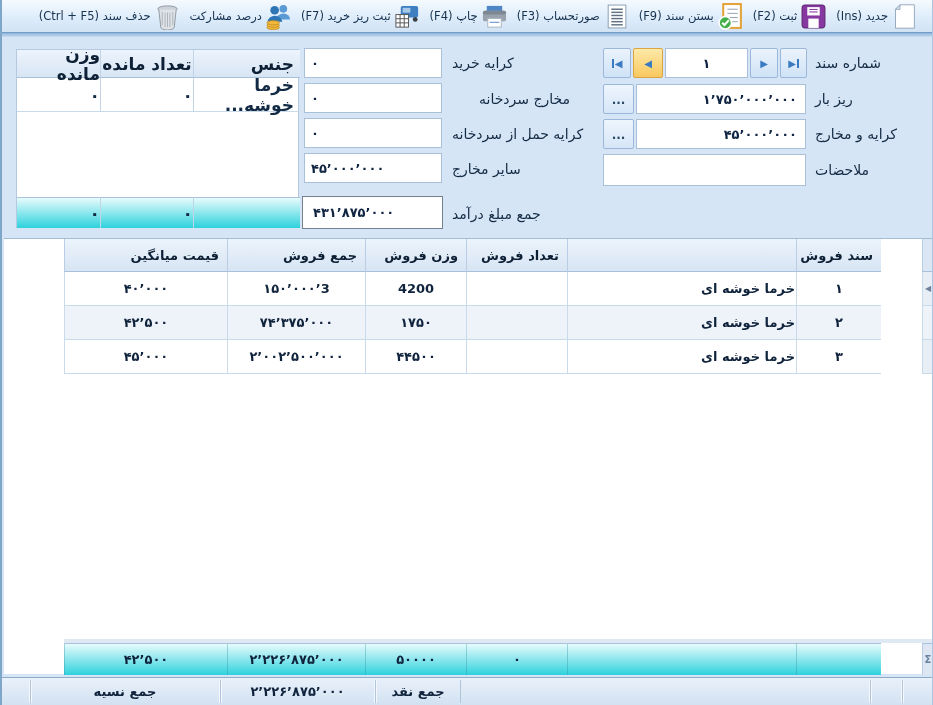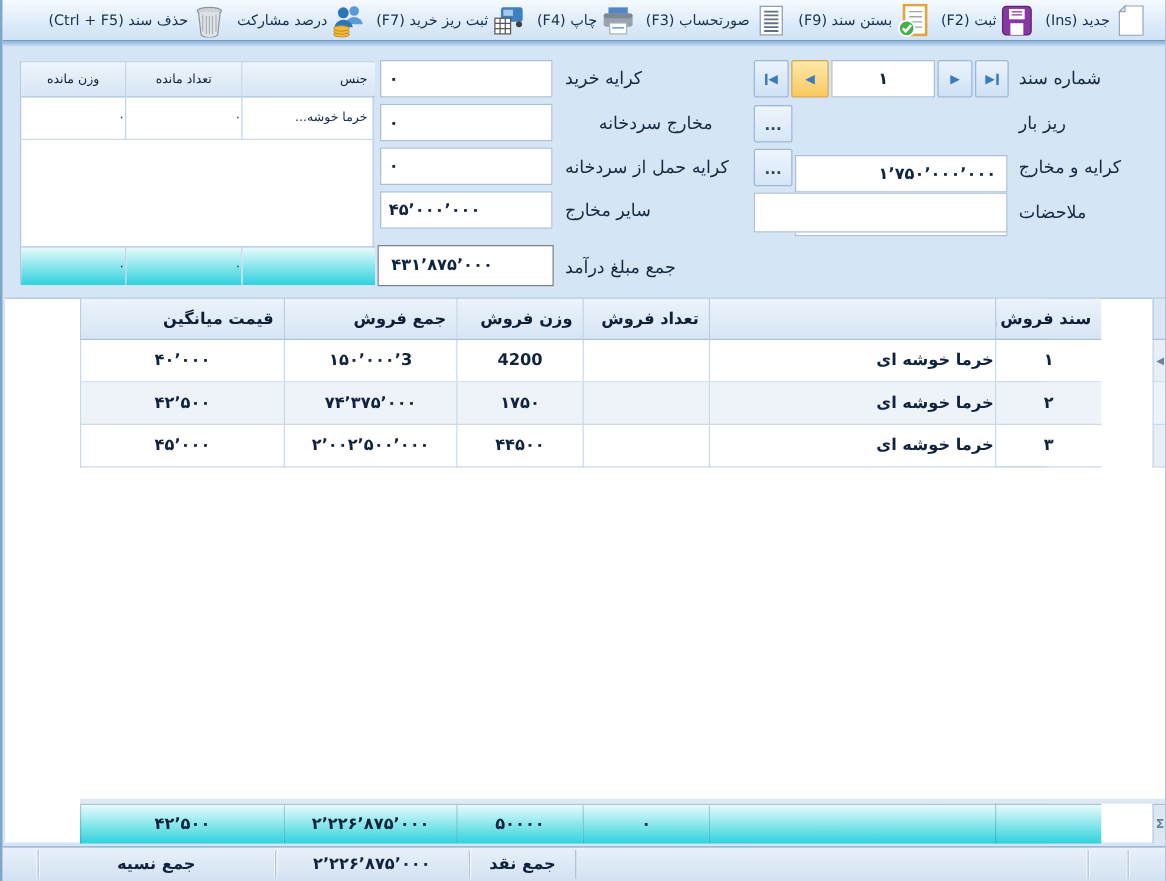--- a/index.html
+++ b/index.html
@@ -27,40 +27,40 @@
   .tb-item { display:flex; align-items:center; gap:3px; cursor:default; }
   .tb-icon { width:27px; height:27px; flex:none; display:flex; align-items:center; justify-content:center; }
   .tb-icon svg { width:100%; height:100%; }
   
   .flabel { position:absolute; font-size:14px; white-space:nowrap; text-align:left; }
   .tfield {
     position:absolute; background:#fff; border:1px solid #a9c0d8;
     font-size:13px; font-weight:bold; color:#0f2440;
     display:flex; align-items:center;
   }
-  .val-right { justify-content:flex-start; padding:0 8px; direction:ltr;margin-top:40px; }
+  .val-right { justify-content:flex-start; padding:0 8px; direction:ltr; }
   .val-left  { justify-content:flex-start; padding:0 6px; direction:ltr; }
   .tfield.readonly { border:1px solid #74828f; }
   .browse-btn {
     position:absolute; background:linear-gradient(#eef5fd,#d6e6f7);
     border:1px solid #9bb8da; border-radius:2px;
     font-size:12px; font-weight:bold; color:#2c4a66;
     display:flex; align-items:flex-end; justify-content:center; padding-bottom:6px;
   }
   .navbtn {
     position:absolute; width:28px; height:30px; direction:ltr;
     display:flex; align-items:center; justify-content:center; gap:1px;
     background:linear-gradient(#ebf3fc,#cfe2f6); border:1px solid #9bb8da;
     border-radius:2px; color:#3a7ac0; font-size:10px;
   }
   .navbtn.active { background:linear-gradient(#fee9a8,#f9c85f); border-color:#dca53f; }
   .navbtn i { width:2px; height:9px; background:#3a7ac0; display:inline-block; }
   
   .stock-table { position:absolute; left:14px; top:49px; width:283px; height:179px; background:#fff; border:1px solid #b5c9e0; }
-  .st-cell { position:absolute; font-size:10px; font-weight:normal; display:flex; align-items:center; }
+  .st-cell { position:absolute; font-size:17px; font-weight:bold; display:flex; align-items:center; }
   .st-head { background:linear-gradient(#edf4fc,#d7e5f4); border-bottom:1px solid #a9c0da; color:#0e2036; }
   .st-col-w { left:0; width:83px; }  .st-col-q { left:83px; width:93px; } .st-col-j { left:176px; width:107px; }
   .st-divider { border-left:1px solid #c2d4e8; }
   .st-row  { border-bottom:1px solid #c9daeb; }
   .teal { background:linear-gradient(#e7fbfc,#2ed2dd); border-top:1px solid #a9c2dc; }
   .center { justify-content:center; }
   .num-pad { justify-content:flex-end; padding-left:14px; direction:ltr; }
   .jens-pad { justify-content:flex-start; padding-right:6px; }
   
   .sales-grid { position:absolute; left:2px; top:238px; width:929px; height:436px; background:#fff; border-top:1px solid #a4bcd6; }

